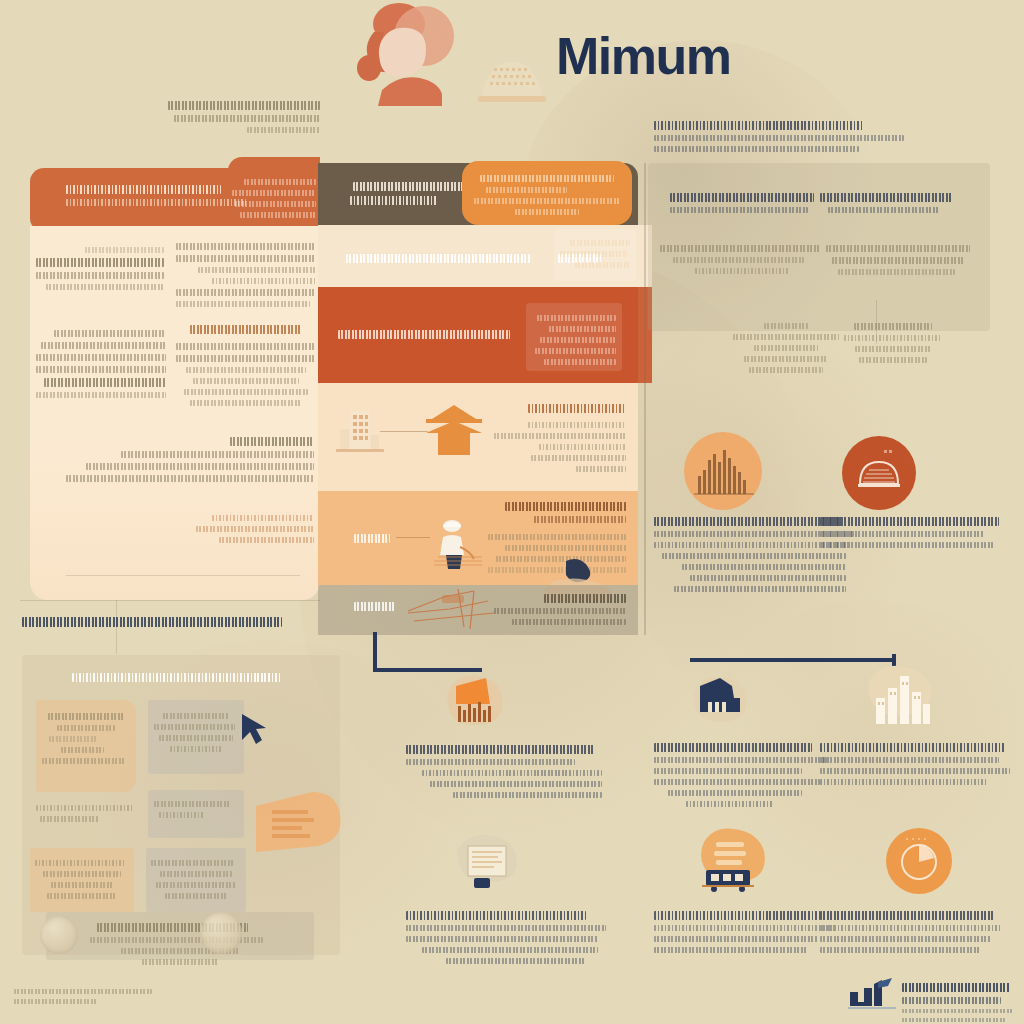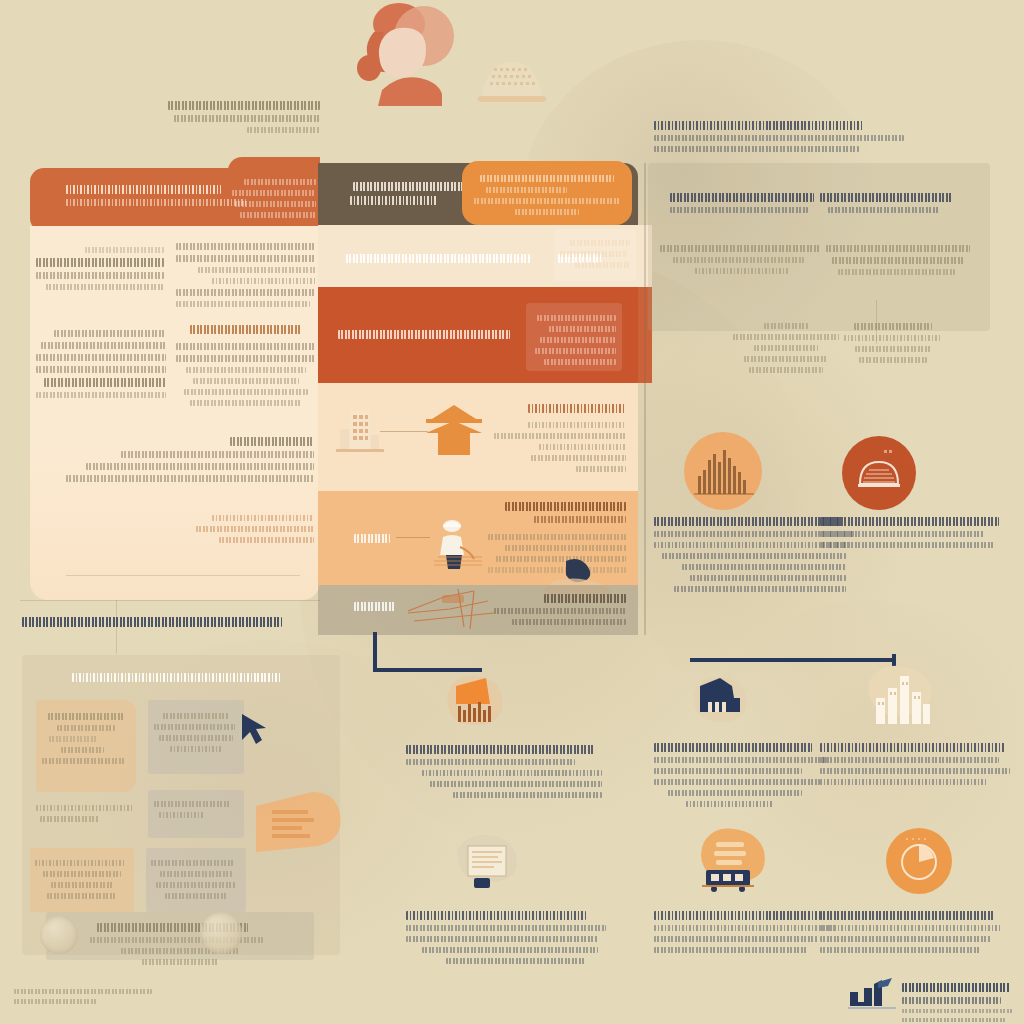--- a/index.html
+++ b/index.html
@@ -234,20 +234,21 @@
       <rect x="34" y="44" width="3" height="3"></rect>
         <rect x="40" y="44" width="3" height="3"></rect>
       <rect x="46" y="44" width="3" height="3"></rect>
         <rect x="52" y="44" width="3" height="3"></rect>
       <rect x="58" y="44" width="3" height="3"></rect>
         <rect x="64" y="44" width="3" height="3"></rect>
     </g>
     <rect x="10" y="58" width="68" height="6" rx="3" fill="#e8b57e"></rect>
   </svg>
 
+  <div id="title">Mimum</div>
 
   <div class="tblock right muted" style="left:168px; top:96px; width:152px;">
     <div class="ln hd" style="width:100%;"></div>
     <div class="ln" style="width:96%; margin-left:4%;"></div>
     <div class="ln sm" style="width:48%; margin-left:52%;"></div>
   </div>
 
   <div class="tblock ink2" style="left:654px; top:116px; width:250px;">
     <div class="ln hd" style="width:84%;"></div>
     <div class="ln sm" style="width:100%;"></div>

